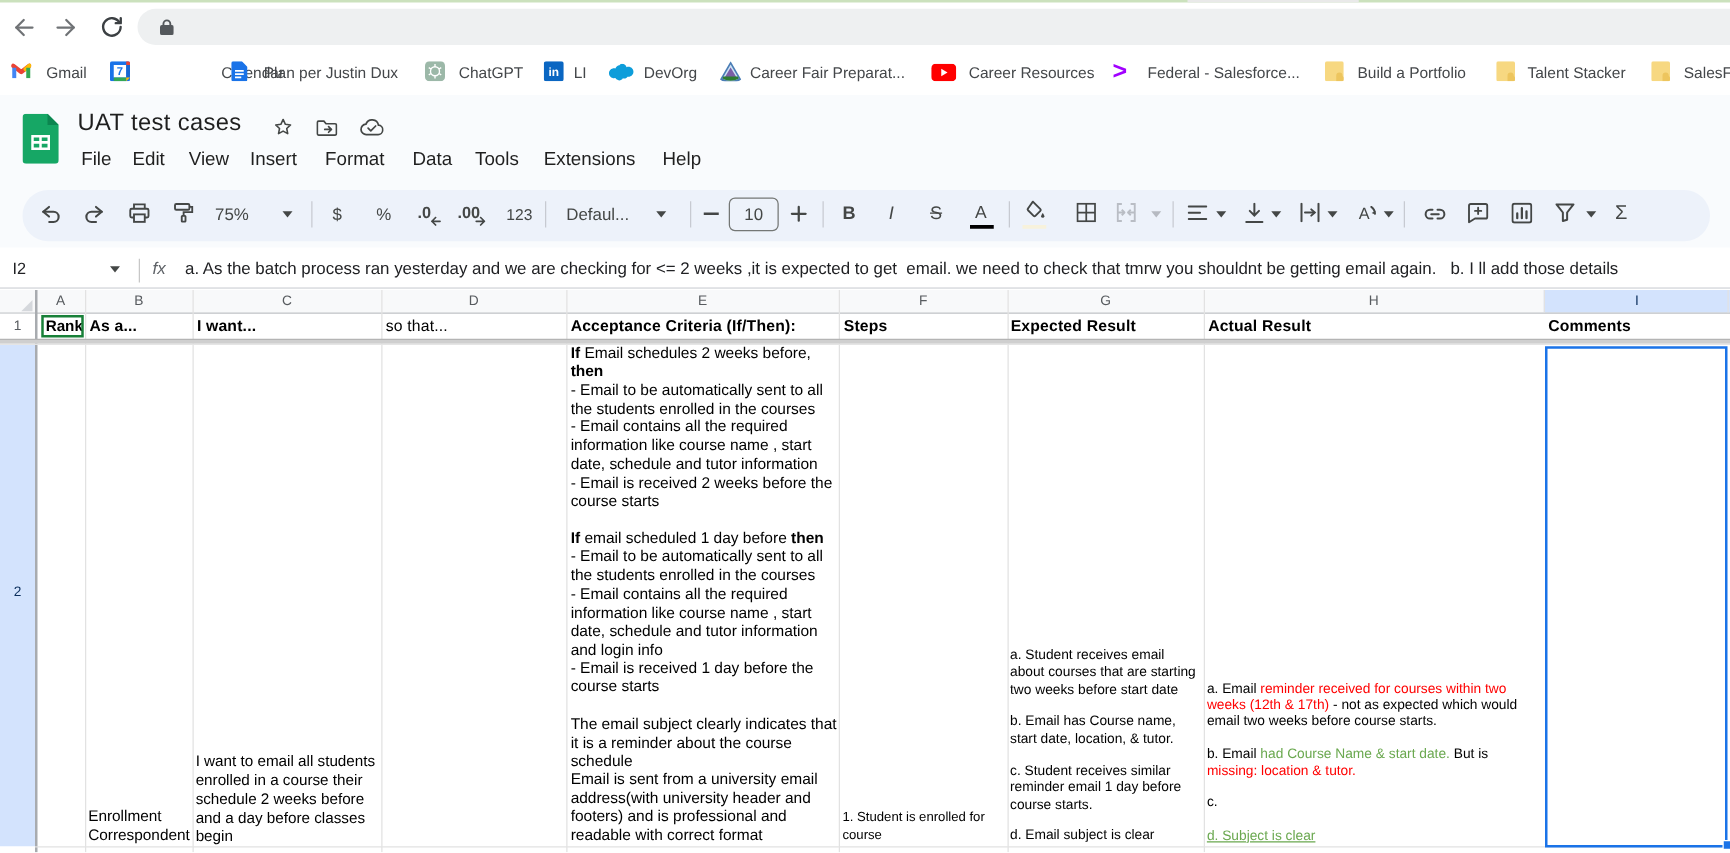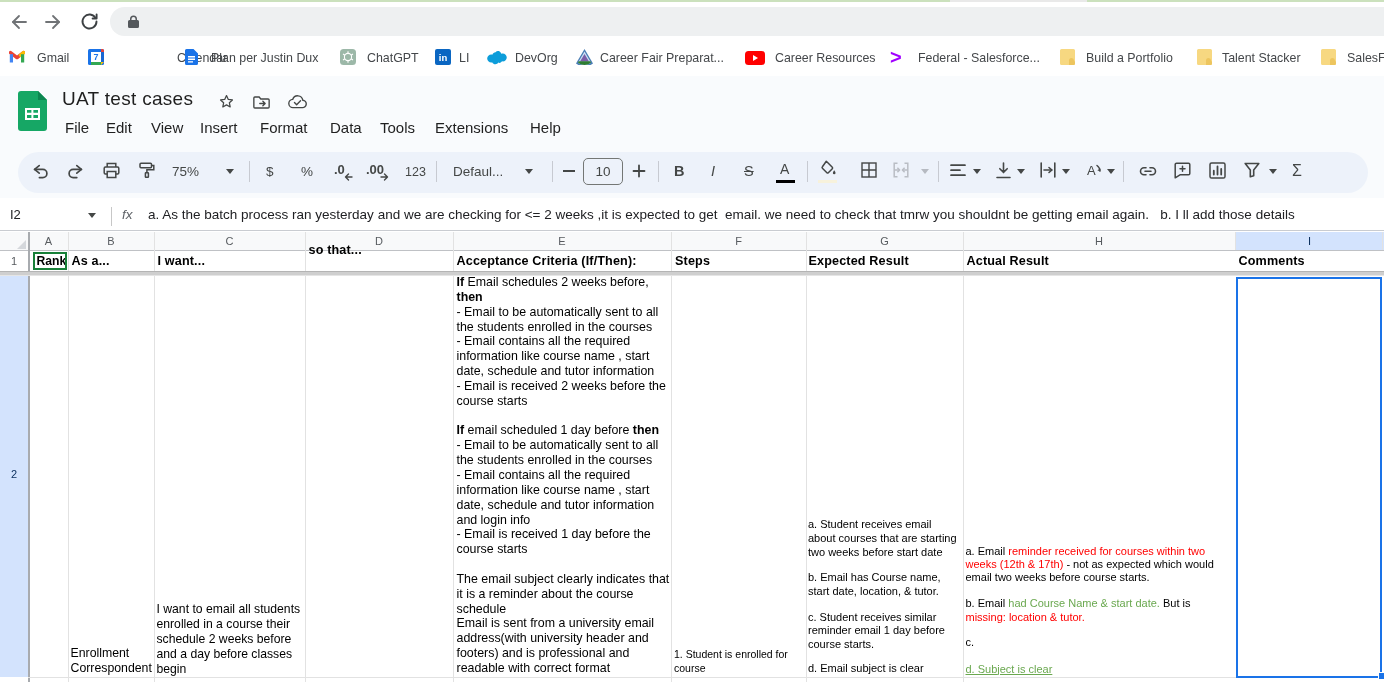--- a/index.html
+++ b/index.html
@@ -302,21 +302,21 @@
   <div class="abs" style="left:453px;top:1px;width:1px;height:450px;background:#e2e2e2;"></div>
   <div class="abs" style="left:671px;top:1px;width:1px;height:450px;background:#e2e2e2;"></div>
   <div class="abs" style="left:806px;top:1px;width:1px;height:450px;background:#e2e2e2;"></div>
   <div class="abs" style="left:963px;top:1px;width:1px;height:450px;background:#e2e2e2;"></div>
   <div class="abs" style="left:1235px;top:1px;width:1px;height:18px;background:#e2e2e2;"></div>
   <div class="abs" style="left:1382px;top:1px;width:1px;height:18px;background:#e2e2e2;"></div>
 
   <div class="abs" style="left:36.5px;top:21px;width:60px;height:18px;line-height:18px;font-size:12.2px;font-weight:bold;color:#000;">Rank</div>
   <div class="abs" style="left:71.5px;top:21px;height:18px;line-height:18px;font-size:12.6px;letter-spacing:0.15px;font-weight:bold;color:#000;">As a...</div>
   <div class="abs" style="left:157.5px;top:21px;height:18px;line-height:18px;font-size:12.6px;letter-spacing:0.15px;font-weight:bold;color:#000;">I want...</div>
-  <div class="abs" style="left:308.5px;top:10px;height:18px;line-height:18px;font-size:12.6px;letter-spacing:0.15px;font-weight:bold;color:#000;">so that...</div>
+  <div class="abs" style="left:308.5px;top:21px;height:18px;line-height:18px;font-size:12.6px;letter-spacing:0.15px;font-weight:normal;color:#000;">so that...</div>
   <div class="abs" style="left:456.5px;top:21px;height:18px;line-height:18px;font-size:12.6px;letter-spacing:0.15px;font-weight:bold;color:#000;">Acceptance Criteria (If/Then):</div>
   <div class="abs" style="left:675px;top:21px;height:18px;line-height:18px;font-size:12.6px;letter-spacing:0.15px;font-weight:bold;color:#000;">Steps</div>
   <div class="abs" style="left:808.5px;top:21px;height:18px;line-height:18px;font-size:12.6px;letter-spacing:0.15px;font-weight:bold;color:#000;">Expected Result</div>
   <div class="abs" style="left:966.5px;top:21px;height:18px;line-height:18px;font-size:12.6px;letter-spacing:0.15px;font-weight:bold;color:#000;">Actual Result</div>
   <div class="abs" style="left:1238.5px;top:21px;height:18px;line-height:18px;font-size:12.6px;letter-spacing:0.15px;font-weight:bold;color:#000;">Comments</div>
 
   <div class="abs" style="left:32.5px;top:20.5px;width:34.5px;height:18.5px;border:2px solid #188038;"></div>
 
   <div class="abs" style="left:0;top:39.5px;width:1384px;height:1px;background:#b4b4b4;"></div>
   <div class="abs" style="left:0;top:40.5px;width:1384px;height:3px;background:#cfcfcf;"></div>

